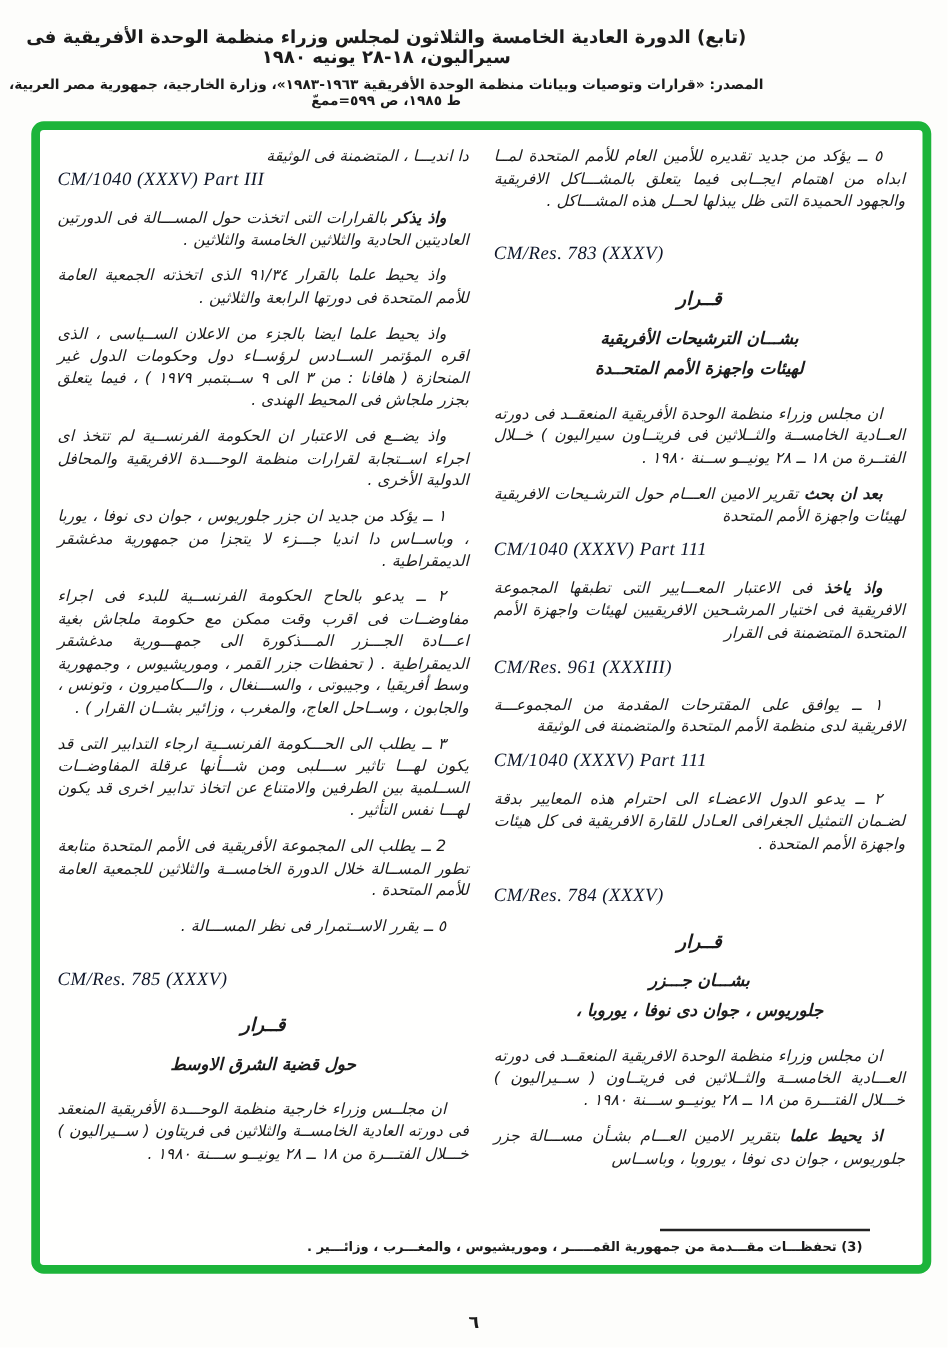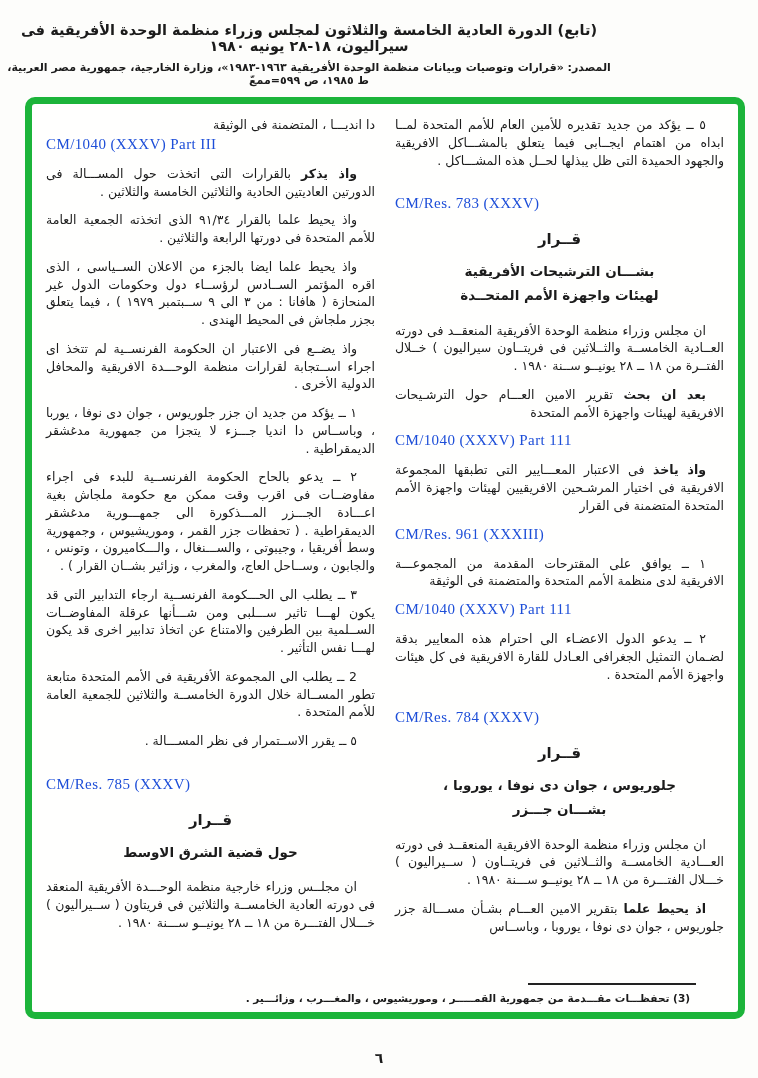--- a/index.html
+++ b/index.html
@@ -16,31 +16,31 @@
   .doc-frame{
     position:absolute;left:25px;top:97px;width:720px;height:922px;
     box-sizing:border-box;border:7px solid #1cb43a;border-radius:10px;
     background:#fffffe;
   }
   
   .columns{
     position:absolute;inset:0;padding:12px 14px 48px 14px;
     display:flex;direction:rtl;gap:20px;overflow:hidden;
   }
-  .col{flex:1 1 50%;min-width:0;}
+  .col{flex:1 1 50%;min-width:0;font-style:italic;}
   .para{
     margin:0 0 11px 0;text-align:justify;direction:rtl;
     font-size:12.5px;line-height:1.42;text-indent:18px;
   }
   .para.cont{text-indent:0;margin-bottom:2px;}
   .lead{font-weight:bold;}
   .ref{
     direction:ltr;text-align:left;unicode-bidi:embed;
     font-family:"Liberation Serif","DejaVu Serif",serif;
-    font-size:15px;letter-spacing:.4px;margin:2px 0 12px 0;color:#1d4ed8;
+    font-size:15px;letter-spacing:.4px;margin:2px 0 12px 0;color:#0f172a;
   }
   .ref.standalone{margin:26px 0 18px 0;}
   .qarar{text-align:center;font-weight:bold;font-size:15px;margin:4px 0 12px 0;}
   .sub{text-align:center;font-weight:bold;font-size:13.5px;line-height:1.75;margin:0 0 14px 0;direction:rtl;}
   
   .footnote{position:absolute;left:14px;right:14px;bottom:8px;direction:rtl;}
   .footnote-rule{height:2px;background:#222;width:168px;margin:0 28px 7px 0;}
   .footnote-text{font-size:10.5px;font-weight:bold;text-align:right;margin:0 34px 0 0;}
   
   .page-number{position:absolute;left:0;bottom:12px;width:758px;text-align:center;font-size:14px;font-weight:bold;}
@@ -68,22 +68,22 @@
       <p class="para"><span class="lead">بعد ان بحث</span><span> تقرير الامين العـــام حول الترشـيحات الافريقية لهيئات واجهزة الأمم المتحدة</span></p>
       <div class="ref">CM/1040 (XXXV) Part 111</div>
       <p class="para"><span class="lead">واذ ياخذ</span><span> فى الاعتبار المعـــايير التى تطبقها المجموعة الافريقية فى اختيار المرشـحين الافريقيين لهيئات واجهزة الأمم المتحدة المتضمنة فى القرار</span></p>
       <div class="ref">CM/Res. 961 (XXXIII)</div>
       <p class="para">١ ــ يوافق على المقترحات المقدمة من المجموعـــة الافريقية لدى منظمة الأمم المتحدة والمتضمنة فى الوثيقة</p>
       <div class="ref">CM/1040 (XXXV) Part 111</div>
       <p class="para">٢ ــ يدعو الدول الاعضـاء الى احترام هذه المعايير بدقة لضـمان التمثيل الجغرافى العـادل للقارة الافريقية فى كل هيئات واجهزة الأمم المتحدة .</p>
       <div class="ref standalone">CM/Res. 784 (XXXV)</div>
       <div class="qarar">قــرار</div>
       <div class="sub">
+        <div>بشـــان جـــزر</div>
         <div>جلوريوس ، جوان دى نوفا ، يوروبا ،</div>
-        <div>بشـــان جـــزر</div>
       </div>
       <p class="para">ان مجلس وزراء منظمة الوحدة الافريقية المنعقــد فى دورته العـــادية الخامســة والثــلاثين فى فريتــاون ( ســيراليون ) خـــلال الفتـــرة من ١٨ ــ ٢٨ يونيــو ســـنة ١٩٨٠ .</p>
       <p class="para"><span class="lead">اذ يحيط علما</span><span> بتقرير الامين العـــام بشـأن مســـالة جزر جلوريوس ، جوان دى نوفا ، يوروبا ، وباســاس</span></p>
     </div>
 
     <div class="col">
       <p class="para cont">دا انديـــا ، المتضمنة فى الوثيقة</p>
       <div class="ref">CM/1040 (XXXV) Part III</div>
       <p class="para"><span class="lead">واذ يذكر</span><span> بالقرارات التى اتخذت حول المســـالة فى الدورتين العاديتين الحادية والثلاثين الخامسة والثلاثين .</span></p>
       <p class="para">واذ يحيط علما بالقرار ٩١/٣٤ الذى اتخذته الجمعية العامة للأمم المتحدة فى دورتها الرابعة والثلاثين .</p>

